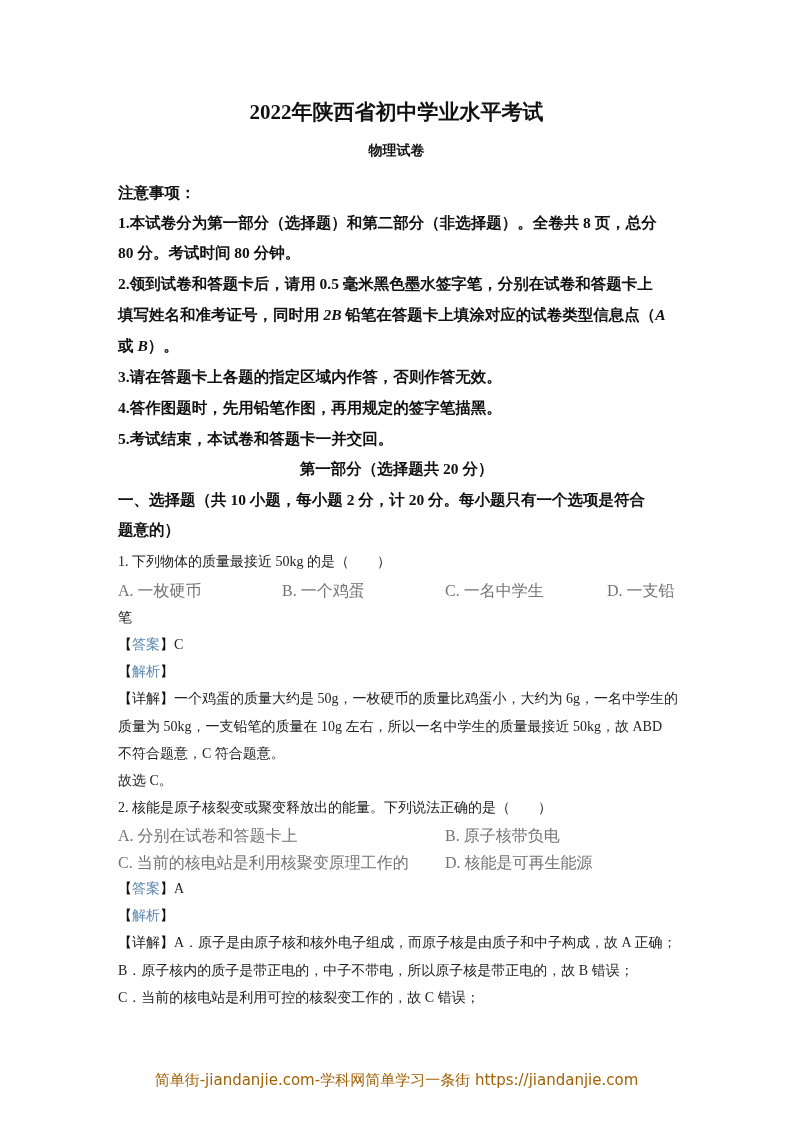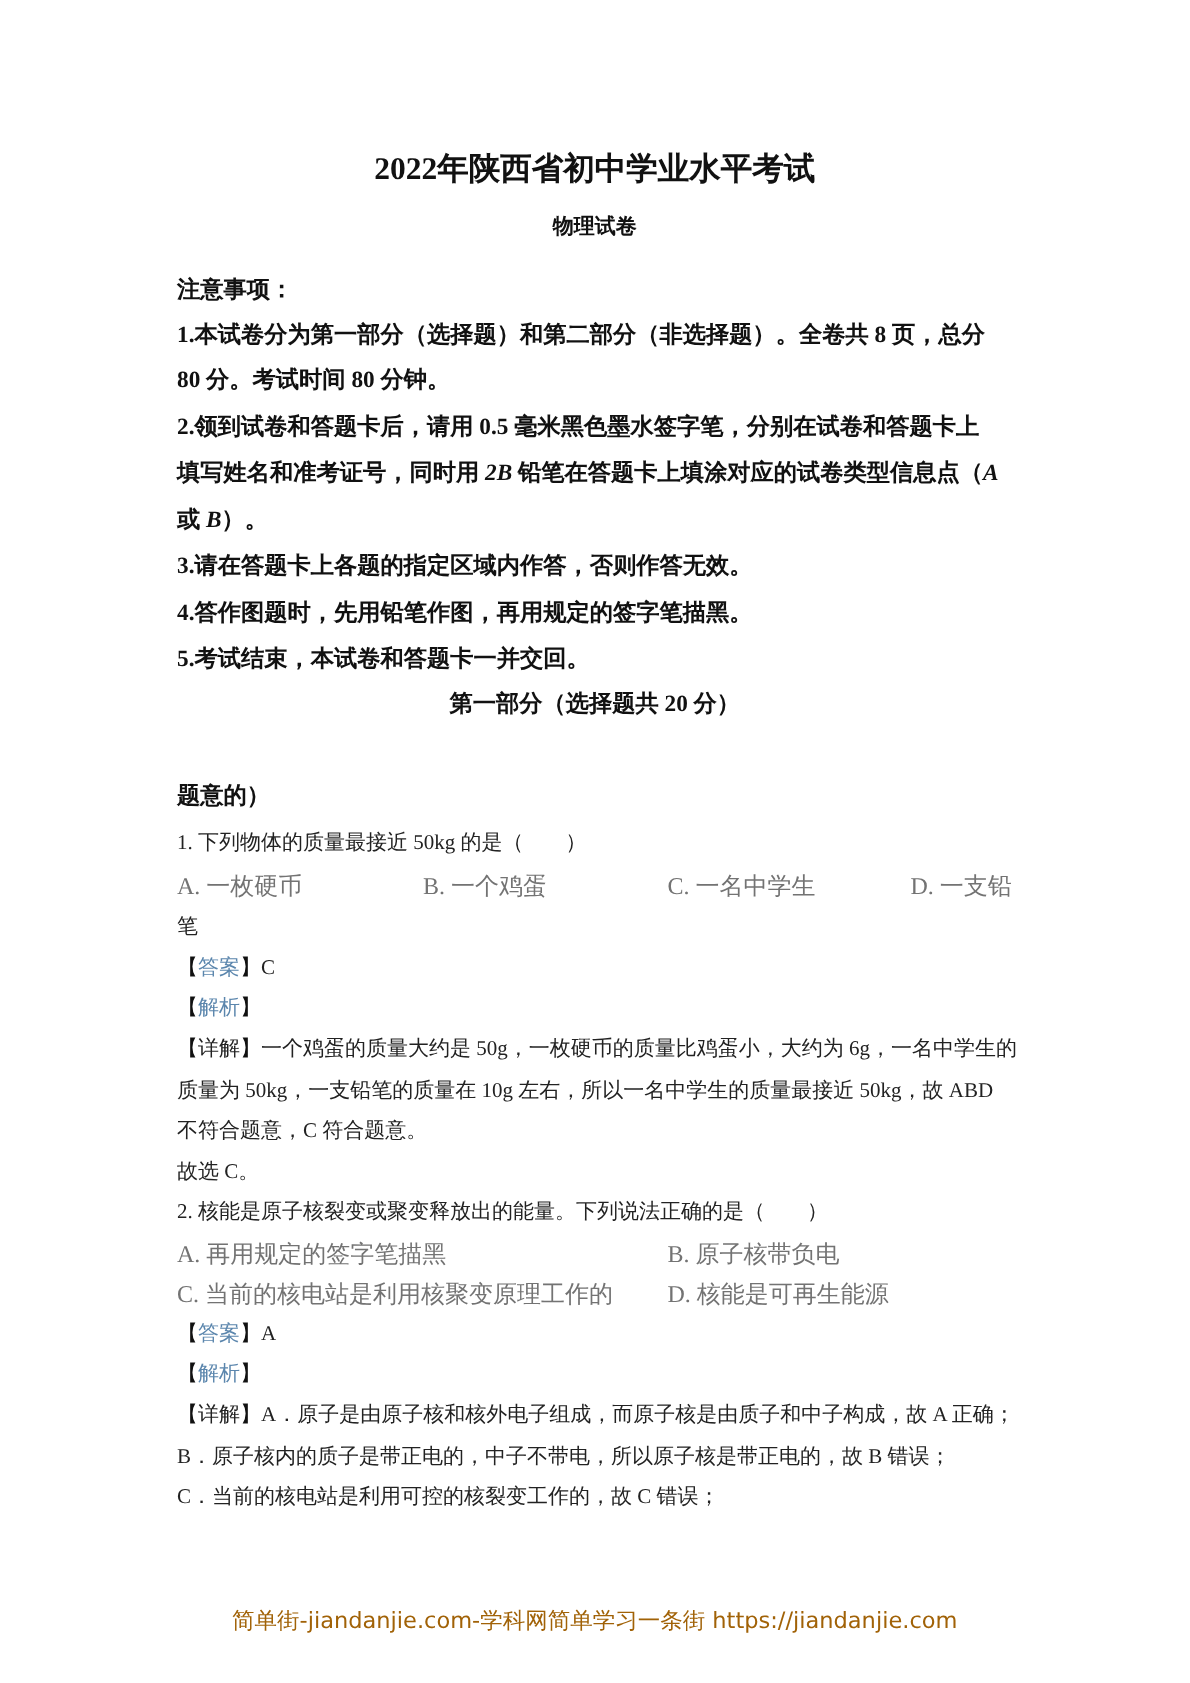--- a/index.html
+++ b/index.html
@@ -41,20 +41,21 @@
   <div class="line bold" style="top:336px;">
     <span>或 </span><span class="ital">B</span><span>）。</span>
   </div>
 
   <div class="line bold" style="top:367px;">3.请在答题卡上各题的指定区域内作答，否则作答无效。</div>
   <div class="line bold" style="top:398px;">4.答作图题时，先用铅笔作图，再用规定的签字笔描黑。</div>
   <div class="line bold" style="top:429px;">5.考试结束，本试卷和答题卡一并交回。</div>
 
   <div class="line bold center" style="top:459px; left:0;">第一部分（选择题共 20 分）</div>
 
+  <div class="line bold" style="top:490px;">一、选择题（共 10 小题，每小题 2 分，计 20 分。每小题只有一个选项是符合</div>
   <div class="line bold" style="top:520px;">题意的）</div>
 
   <div class="line normal" style="top:553px;text-align:center;">1. 下列物体的质量最接近 50kg 的是（　　）</div>
   <div class="opt" style="top:581px; left:118px;">A. 一枚硬币</div>
   <div class="opt" style="top:581px; left:282px;">B. 一个鸡蛋</div>
   <div class="opt" style="top:581px; left:445px;">C. 一名中学生</div>
   <div class="opt" style="top:581px; left:607px;">D. 一支铅</div>
   <div class="line normal" style="top:609px;">笔</div>
 
   <div class="line normal" style="top:636px;">
@@ -64,21 +65,21 @@
     <span class="tag">【</span><span class="tag-inner">解析</span><span class="tag">】</span>
   </div>
   <div class="line normal" style="top:690px;">
     <span class="tag">【</span><span>详解</span><span class="tag">】</span><span>一个鸡蛋的质量大约是 50g，一枚硬币的质量比鸡蛋小，大约为 6g，一名中学生的</span>
   </div>
   <div class="line normal" style="top:718px;">质量为 50kg，一支铅笔的质量在 10g 左右，所以一名中学生的质量最接近 50kg，故 ABD</div>
   <div class="line normal" style="top:745px;">不符合题意，C 符合题意。</div>
   <div class="line normal" style="top:772px;">故选 C。</div>
 
   <div class="line normal" style="top:799px;">2. 核能是原子核裂变或聚变释放出的能量。下列说法正确的是（　　）</div>
-  <div class="opt" style="top:826px; left:118px;">A. 再用规定的签字笔描黑</div>
+  <div class="opt" style="top:826px; left:118px;">A. 分别在试卷和答题卡上</div>
   <div class="opt" style="top:826px; left:445px;">B. 原子核带负电</div>
   <div class="opt" style="top:853px; left:118px;">C. 当前的核电站是利用核聚变原理工作的</div>
   <div class="opt" style="top:853px; left:445px;">D. 核能是可再生能源</div>
 
   <div class="line normal" style="top:880px;">
     <span class="tag">【</span><span class="tag-inner">答案</span><span class="tag">】</span><span>A</span>
   </div>
   <div class="line normal" style="top:907px;">
     <span class="tag">【</span><span class="tag-inner">解析</span><span class="tag">】</span>
   </div>

